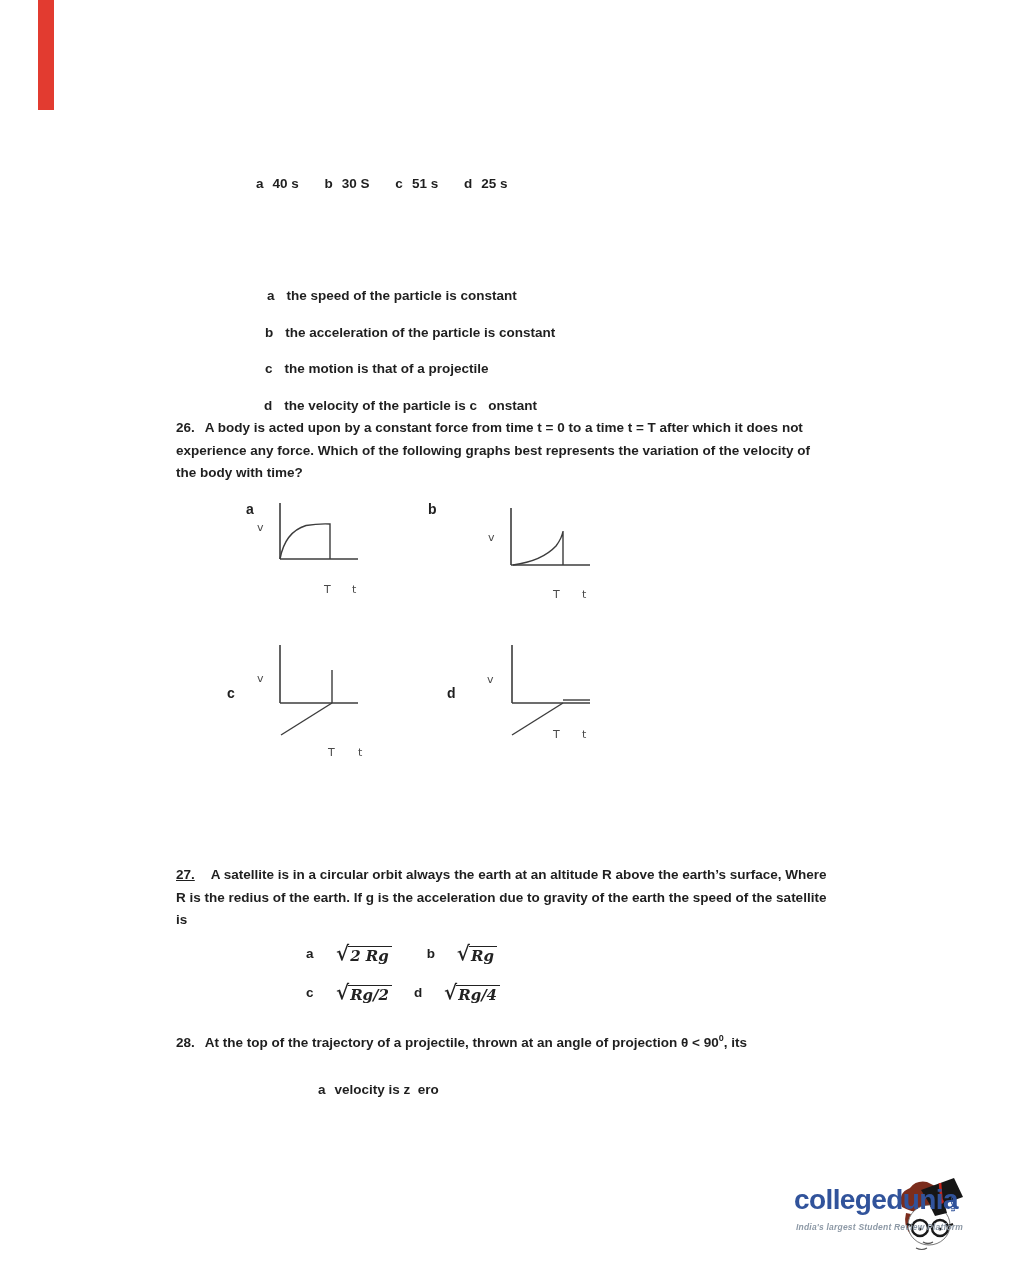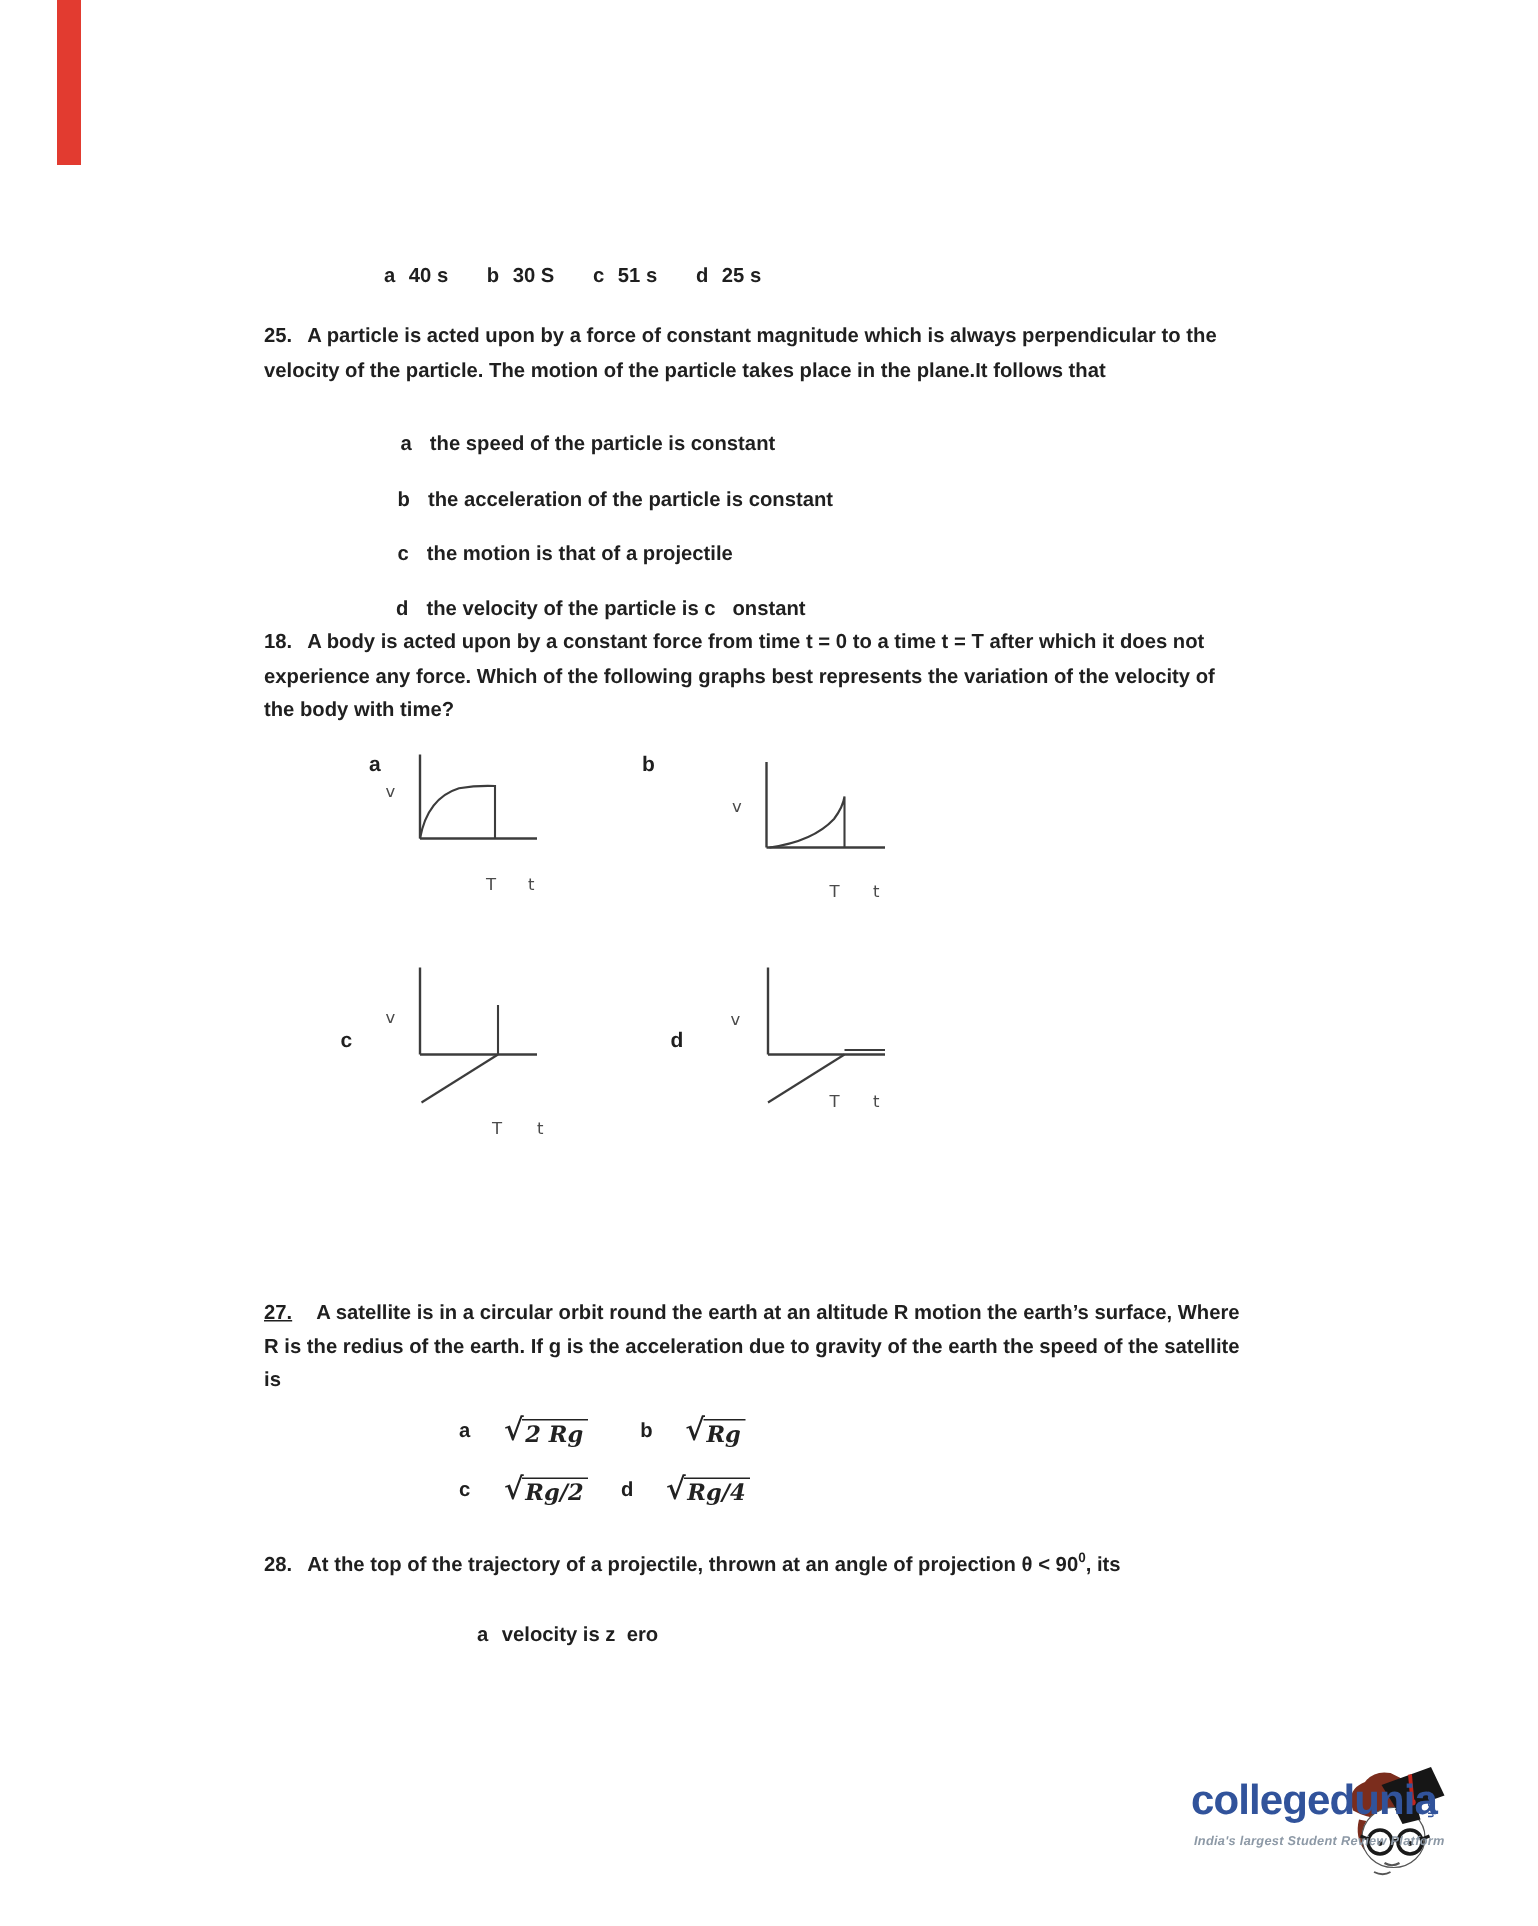--- a/index.html
+++ b/index.html
@@ -44,39 +44,35 @@
 
   <div class="ribbon"></div>
 
   <div class="ansline">
     <span class="lbl">a</span><span class="val">40 s</span>
     <span class="lbl">b</span><span class="val">30 S</span>
     <span class="lbl">c</span><span class="val">51 s</span>
     <span class="lbl">d</span><span class="val">25 s</span>
   </div>
 
-  <div class="para" style="left:176px;top:212px;">
-    <div><span class="qnum">25.</span><span>A particle is acted upon by a force of constant magnitude which is always perpendicular to the</span></div>
-    <div>velocity of the particle. The motion of the particle takes place in the plane.It follows that</div>
-  </div>
   <div class="optrow" style="left:252px;top:273px;">
     <span class="olbl">a</span><span>the speed of the particle is constant</span>
   </div>
   <div class="optrow" style="left:250px;top:310px;">
     <span class="olbl">b</span><span>the acceleration of the particle is constant</span>
   </div>
   <div class="optrow" style="left:250px;top:346px;">
     <span class="olbl">c</span><span>the motion is that of a projectile</span>
   </div>
   <div class="optrow" style="left:249px;top:383px;">
     <span class="olbl">d</span><span>the velocity of the particle is c   onstant</span>
   </div>
 
   <div class="para" style="left:176px;top:417px;line-height:22.6px;">
-    <div><span class="qnum">18.</span><span>A body is acted upon by a constant force from time t = 0 to a time t = T after which it does not</span></div>
+    <div><span class="qnum">26.</span><span>A body is acted upon by a constant force from time t = 0 to a time t = T after which it does not</span></div>
     <div>experience any force. Which of the following graphs best represents the variation of the velocity of</div>
     <div>the body with time?</div>
   </div>
 
   <div class="graph" style="left:228px;top:494px;">
     <svg width="140" height="104" viewBox="0 0 140 104">
       <text x="18" y="20" class="glabel">a</text>
       <text x="29" y="37" class="gaxis">v</text>
       <path class="gstroke" d="M52,9 L52,65"></path>
       <path class="gstroke" d="M52,65 L130,65"></path>
@@ -118,21 +114,21 @@
       <path class="gstroke" d="M72,5 L72,63"></path>
       <path class="gstroke" d="M72,63 L150,63"></path>
       <path class="gcurve" d="M72,95 L123,63"></path>
       <path class="gcurve" d="M123,60 L150,60"></path>
       <text x="113" y="98" class="gaxis">T</text>
       <text x="142" y="98" class="gaxis">t</text>
     </svg>
   </div>
 
   <div class="para" style="left:176px;top:864px;line-height:22.6px;">
-    <div><span class="qnum" style="margin-right:16px;text-decoration:underline;">27.</span><span>A satellite is in a circular orbit round the earth at an altitude R motion the earth’s surface, Where</span></div>
+    <div><span class="qnum" style="margin-right:16px;text-decoration:underline;">27.</span><span>A satellite is in a circular orbit always the earth at an altitude R above the earth’s surface, Where</span></div>
     <div>R is the redius of the earth. If g is the acceleration due to gravity of the earth the speed of the satellite</div>
     <div>is</div>
   </div>
 
   <div class="mathrow" style="left:306px;top:946px;">
     <span class="olbl">a</span>
     <span class="sqrt">
         <span class="sign">√</span>
         <span class="rad">2 Rg</span>
       </span>

